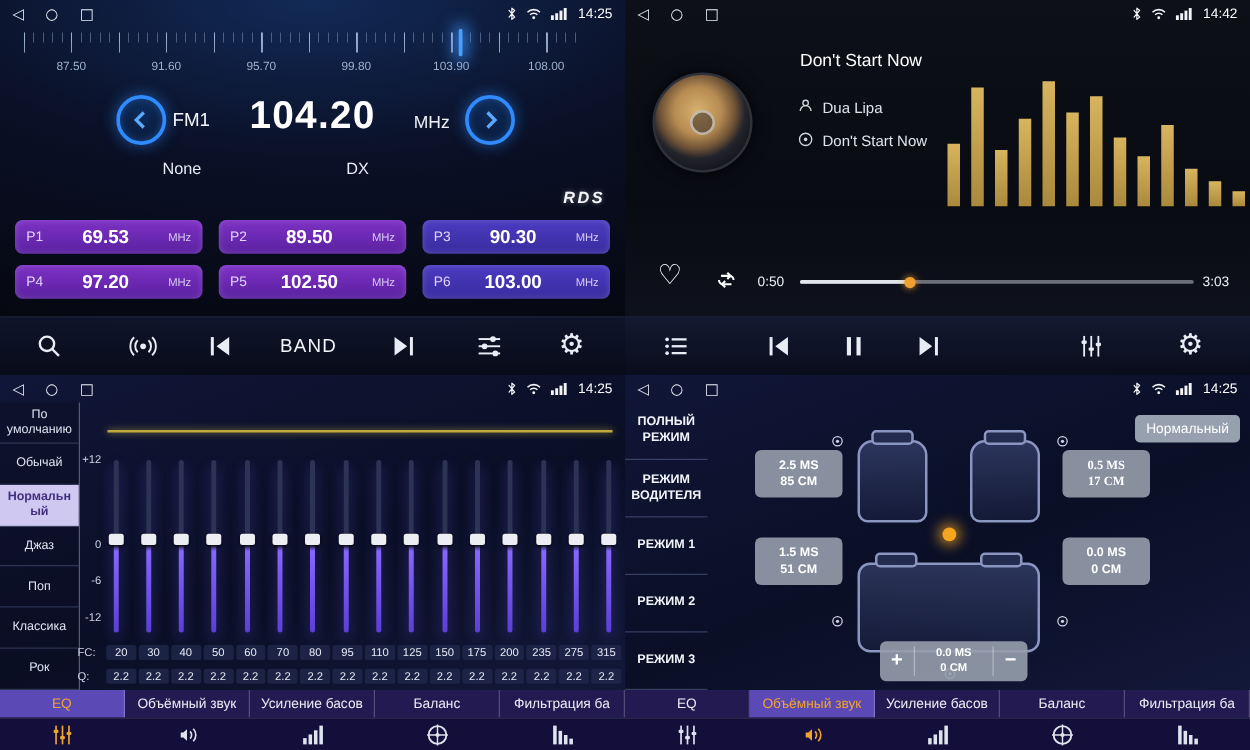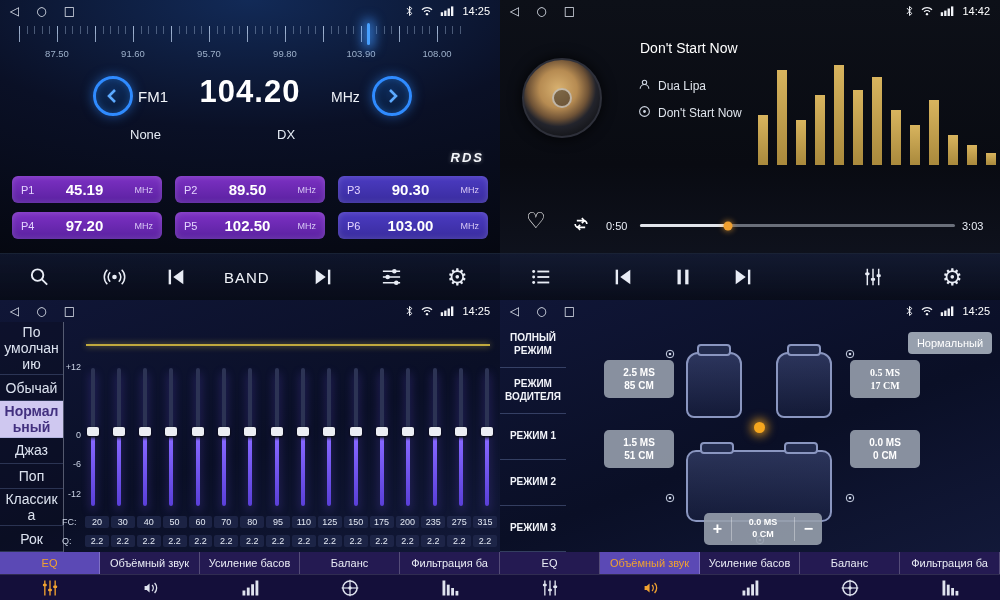--- a/index.html
+++ b/index.html
@@ -93,21 +93,21 @@
     background:#6a6f7a; border-radius:2px; cursor:pointer; }
   .progress-fill { position:absolute; left:0; top:0; bottom:0; background:#e2e5eb; border-radius:2px; }
   .progress-knob { position:absolute; top:50%; width:9px; height:9px; border-radius:50%;
     background:#f0a030; box-shadow:0 0 6px rgba(240,160,48,.9); transform:translate(-50%,-50%); }
 
   
   .eq-sidebar { position:absolute; left:0; top:22px; width:64px; height:230px;
     display:flex; flex-direction:column; border-right:1px solid rgba(220,228,245,.35);
     background:rgba(10,14,34,.45); }
   .eq-item { flex:1; display:flex; align-items:center; justify-content:center; text-align:center;
-    font-size:14px; line-height:1.15; color:#dde3f0; padding:2px 3px;
+    font-size:10px; line-height:1.15; color:#dde3f0; padding:2px 3px;
     border-bottom:1px solid rgba(120,140,190,.3); overflow-wrap:anywhere; cursor:pointer; }
   .eq-item.selected { background:#cfc8f0; color:#42307f; font-weight:bold; }
   .eq-scale { position:absolute; left:62px; top:0; width:22px; height:300px; }
   .eq-scale .sl { position:absolute; right:3px; font-size:9px; color:#ccd4e6; }
   .sl0 { top:62px; } .sl1 { top:130px; } .sl2 { top:159px; } .sl3 { top:189px; }
   .eq-curve { position:absolute; left:86px; right:10px; top:44px; height:2px;
     background:#c0a93e; box-shadow:0 0 6px rgba(205,185,70,.8); }
   .eq-sliders { position:absolute; left:86px; right:6px; top:60px; height:152px;
     display:flex; justify-content:space-between; }
   .eq-slider { position:relative; width:13px; height:100%; cursor:pointer; }
@@ -339,21 +339,21 @@
           <polyline points="8,4 14,10 8,16"></polyline>
         </svg>
       </button>
     <div class="pty">None</div>
     <div class="dx">DX</div>
     <div class="rds">RDS</div>
 
     <div class="presets">
         <div class="preset">
           <span class="p-num">P1</span>
-          <span class="p-freq">45.19</span>
+          <span class="p-freq">69.53</span>
           <span class="p-unit">MHz</span>
         </div>
         <div class="preset">
           <span class="p-num">P2</span>
           <span class="p-freq">89.50</span>
           <span class="p-unit">MHz</span>
         </div>
         <div class="preset">
           <span class="p-num">P3</span>
           <span class="p-freq">90.30</span>

